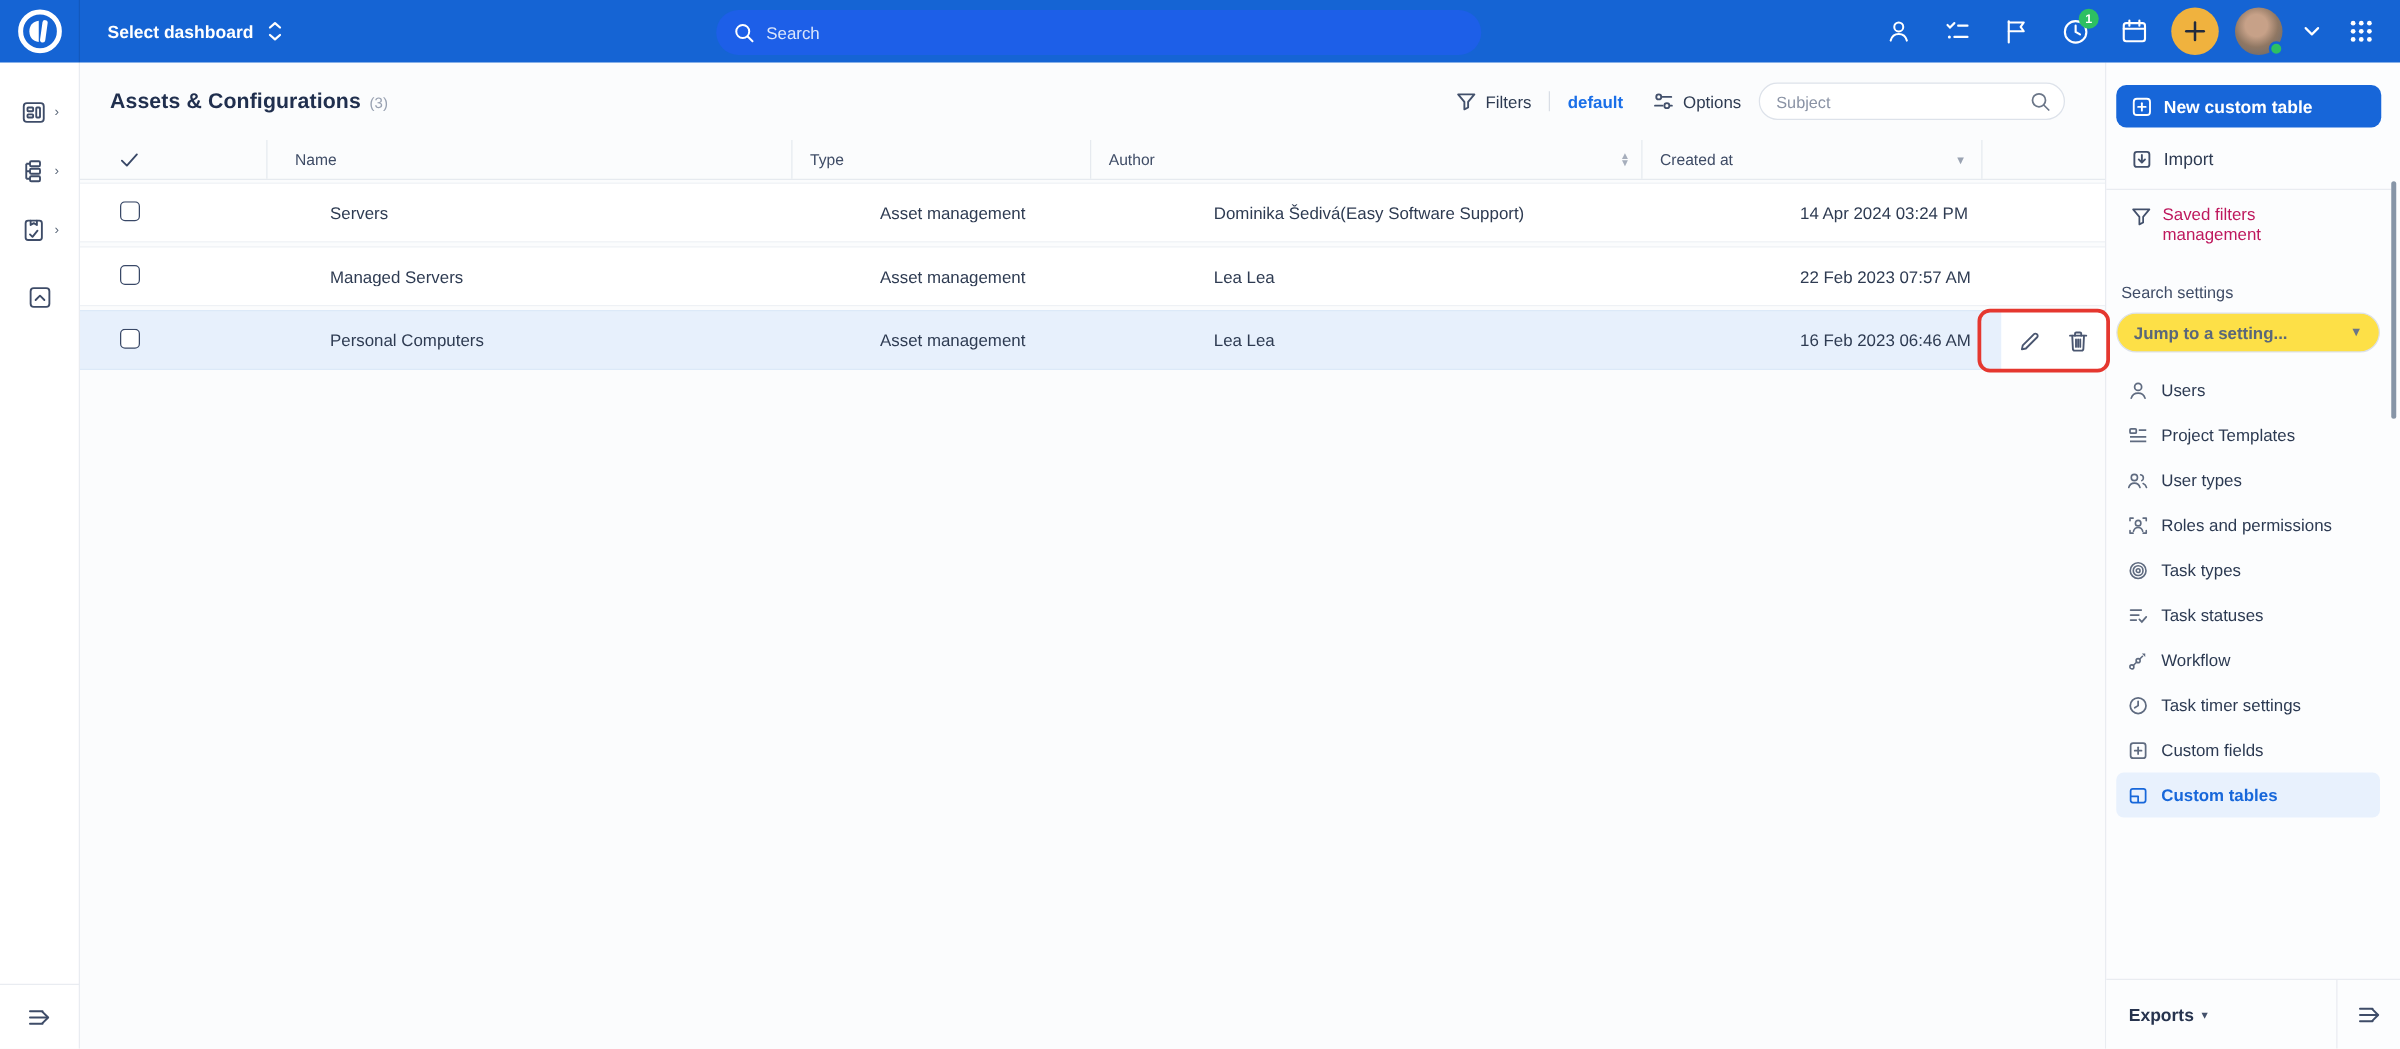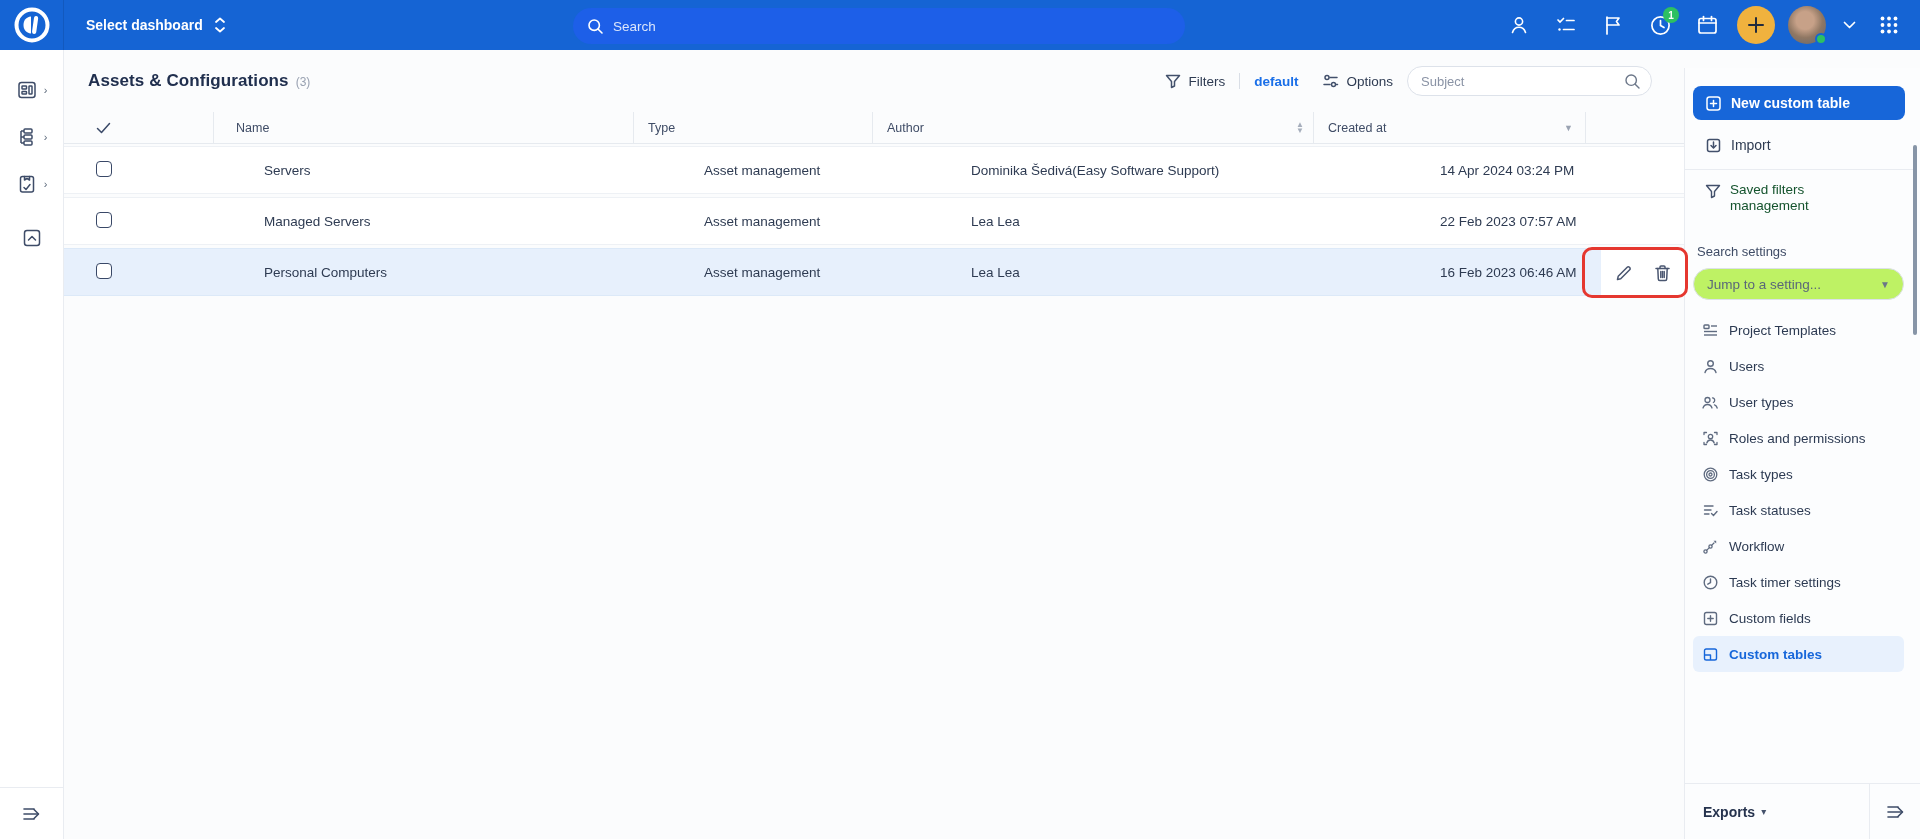--- a/index.html
+++ b/index.html
@@ -59,29 +59,29 @@
   .cell.check { padding-left:32px; }
   .cell.name { padding-left:22px; }
   .checkbox { width:16px; height:16px; border:1.6px solid #394867; border-radius:4px; background:#fff; cursor:pointer; display:inline-block; }
 
   
   .row-actions { position:absolute; left:1601px; top:249px; width:84px; height:47px; background:#fff; display:flex; align-items:center; justify-content:center; gap:10px; z-index:15; }
   .action-btn { width:28px; height:28px; display:flex; align-items:center; justify-content:center; color:#4a5670; cursor:pointer; border-radius:5px; }
   .red-box { position:absolute; left:1582px; top:247px; width:106px; height:51px; border:3px solid #e5372f; border-radius:10px; z-index:25; pointer-events:none; }
 
   
-  .rightbar { position:absolute; top:68px; right:0; width:236px; bottom:0; background:#fcfdfe; border-left:1px solid #e9ecf1; padding:18px 16px 0 8px; z-index:10; }
+  .rightbar { position:absolute; top:50px; right:0; width:236px; bottom:0; background:#fcfdfe; border-left:1px solid #e9ecf1; padding:18px 16px 0 8px; z-index:10; }
   .new-btn { width:212px; height:34px; background:#1766d9; color:#fff; border:none; border-radius:8px; font-size:14px; font-weight:600; display:flex; align-items:center; justify-content:flex-start; gap:9px; padding:0 0 0 12px; cursor:pointer; font-family:"Liberation Sans",sans-serif; }
   .import-row { margin-top:10px; height:30px; display:flex; align-items:center; gap:9px; padding-left:12px; font-size:14px; color:#2e3b52; cursor:pointer; }
   .rb-divider { height:1px; background:#e9ecf1; margin:9px 0 12px -8px; width:228px; }
-  .saved-filters { display:flex; align-items:flex-start; gap:9px; padding-left:12px; font-size:13.5px; color:#14532d; line-height:1.2; cursor:pointer; }
+  .saved-filters { display:flex; align-items:flex-start; gap:9px; padding-left:12px; font-size:13.5px; color:#be185d; line-height:1.2; cursor:pointer; }
   .saved-filters .ic { margin-top:1px; }
   .saved-filters span { max-width:120px; }
   .section-label { margin:30px 0 9px 4px; font-size:13px; color:#3f4c66; }
-  .jump-select { height:32px; border:1px solid #dce1e9; border-radius:16px; background:#bef264; display:flex; align-items:center; justify-content:space-between; padding:0 13px; font-size:13.5px; color:#5a6779; cursor:pointer; margin-bottom:12px; }
+  .jump-select { height:32px; border:1px solid #dce1e9; border-radius:16px; background:#fde047; display:flex; align-items:center; justify-content:space-between; padding:0 13px; font-size:13.5px; color:#5a6779; cursor:pointer; margin-bottom:12px;font-weight:bold; }
   .jump-caret { font-size:10px; color:#6b7688; }
   .settings-list { display:flex; flex-direction:column; }
   .set-item { min-height:36px; display:flex; align-items:center; gap:10px; padding:0 8px; border-radius:6px; font-size:13.5px; color:#2c3a52; cursor:pointer; }
   .set-item .ic { width:18px; height:18px; display:flex; align-items:center; justify-content:center; color:#5f6b80; flex:0 0 18px; }
   .set-item.two-line { min-height:48px; align-items:center; }
   .set-item.two-line span { line-height:1.18; max-width:150px; }
   .set-item.active { background:#e8f1fd; color:#1767da; font-weight:600; }
   .set-item.active .ic { color:#1767da; }
   .rb-footer { position:absolute; bottom:0; left:0; width:236px; height:56px; border-top:1px solid #e9ecf1; display:flex; background:#fcfdfe; }
   .exports-wrap { flex:1; display:flex; align-items:center; gap:6px; padding-left:18px; font-size:14px; font-weight:700; color:#26334e; cursor:pointer; }
@@ -400,37 +400,37 @@
     <div class="section-label">Search settings</div>
 
     <div class="jump-select">
       <span>Jump to a setting...</span>
       <span class="jump-caret">▼</span>
     </div>
 
     <div class="settings-list">
       <div class="set-item">
         <span class="ic">
+          <svg width="17" height="17" viewBox="0 0 17 17" fill="none" stroke="currentColor" stroke-width="1.4" stroke-linecap="round">
+            <circle cx="8.5" cy="5.5" r="2.8"></circle>
+              <path d="M3 14.5 C3.8 11.7 5.9 10.5 8.5 10.5 C11.1 10.5 13.2 11.7 14 14.5"></path>
+          </svg>
+        </span>
+        <span>Users</span>
+      </div>
+      <div class="set-item">
+        <span class="ic">
           <svg width="17" height="17" viewBox="0 0 17 17" fill="none" stroke="currentColor" stroke-width="1.4" stroke-linejoin="round">
             <rect x="2" y="3" width="5" height="3.5" rx="0.8"></rect>
               <path d="M9 4 L15 4"></path>
               <path d="M2 9.5 L15 9.5"></path>
               <path d="M2 13 L15 13"></path>
           </svg>
         </span>
         <span>Project Templates</span>
-      </div>
-      <div class="set-item">
-        <span class="ic">
-          <svg width="17" height="17" viewBox="0 0 17 17" fill="none" stroke="currentColor" stroke-width="1.4" stroke-linecap="round">
-            <circle cx="8.5" cy="5.5" r="2.8"></circle>
-              <path d="M3 14.5 C3.8 11.7 5.9 10.5 8.5 10.5 C11.1 10.5 13.2 11.7 14 14.5"></path>
-          </svg>
-        </span>
-        <span>Users</span>
       </div>
       <div class="set-item">
         <span class="ic">
           <svg width="18" height="17" viewBox="0 0 18 17" fill="none" stroke="currentColor" stroke-width="1.3" stroke-linecap="round">
             <circle cx="6.5" cy="6" r="2.5"></circle>
               <path d="M2 14 C2.7 11.6 4.4 10.5 6.5 10.5 C8.6 10.5 10.3 11.6 11 14"></path>
             <path d="M11.5 3.8 C12.8 4 13.7 5 13.7 6.3 C13.7 7.3 13.2 8.1 12.4 8.5"></path>
               <path d="M13.5 10.8 C15 11.3 15.8 12.4 16.2 14"></path>
           </svg>
         </span>

